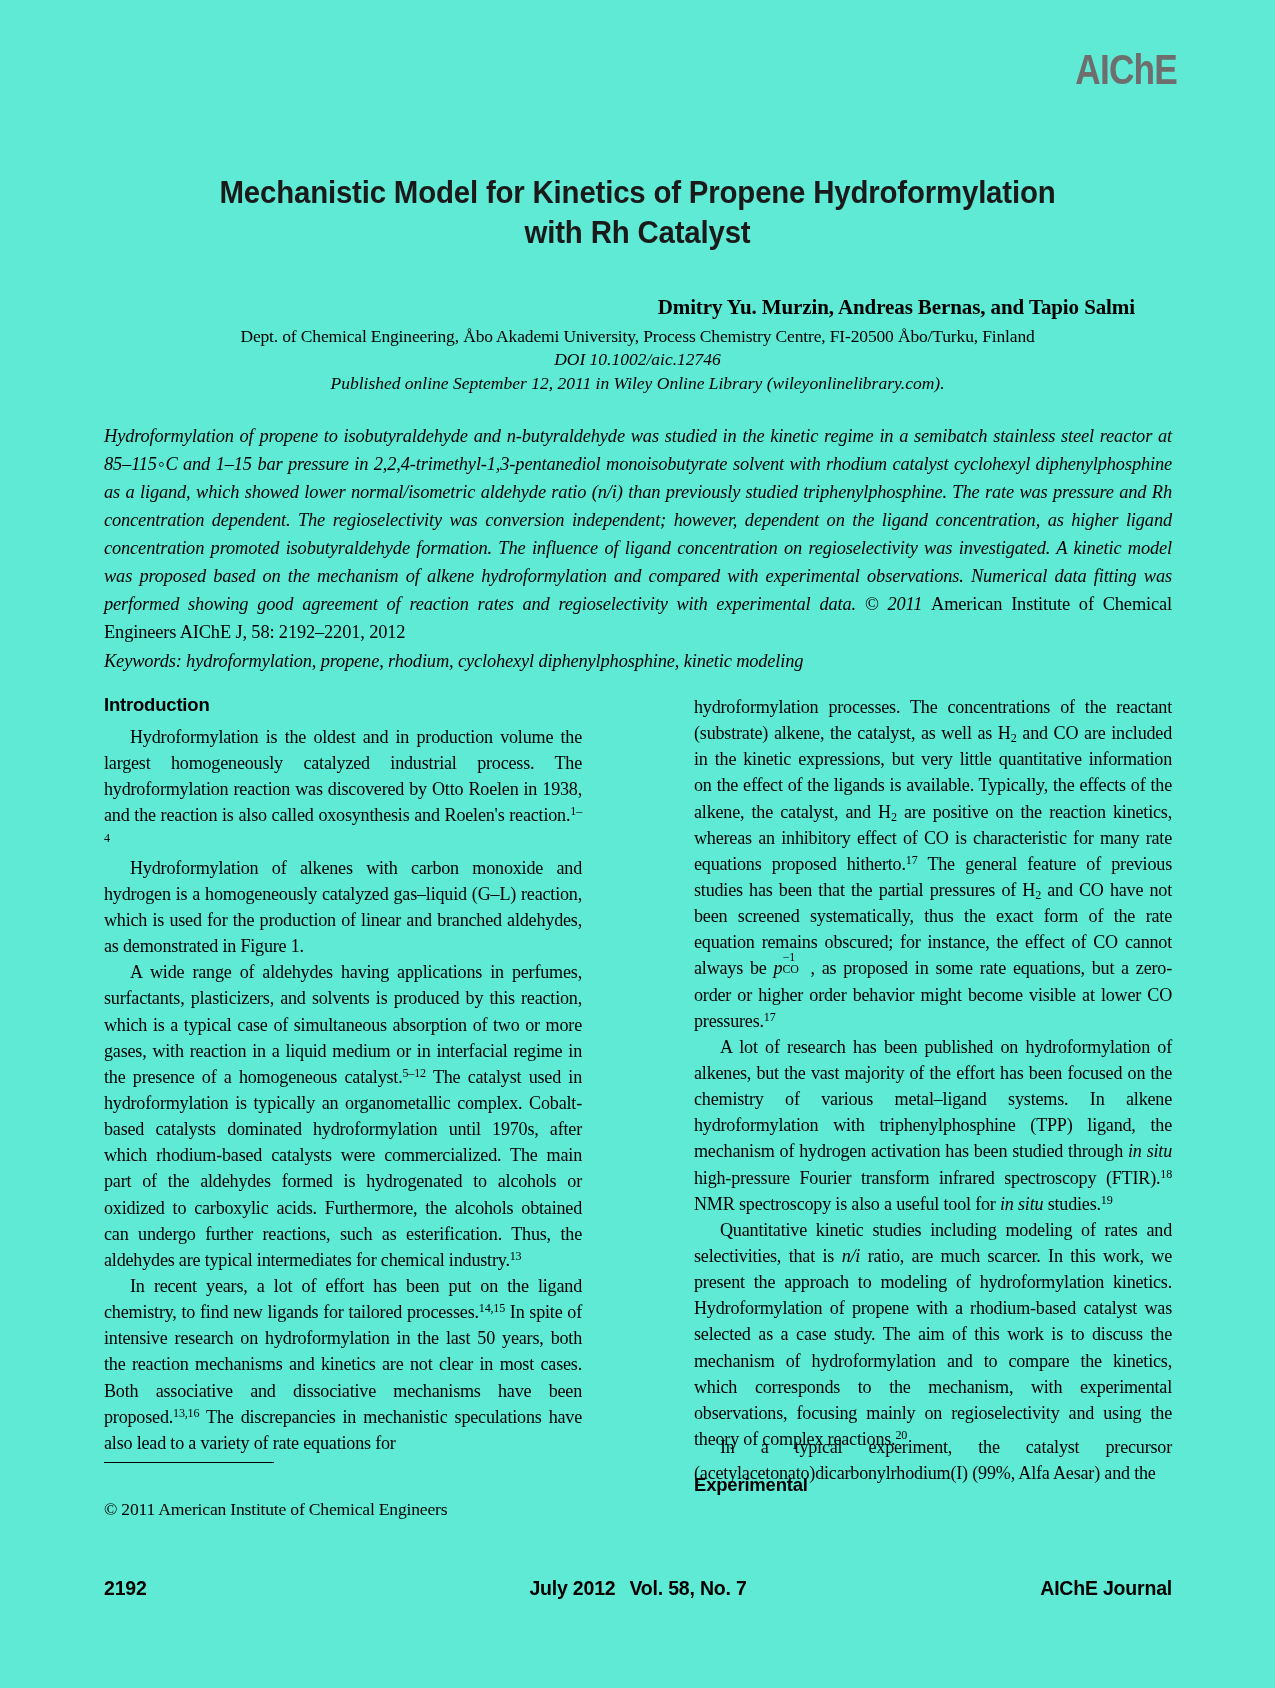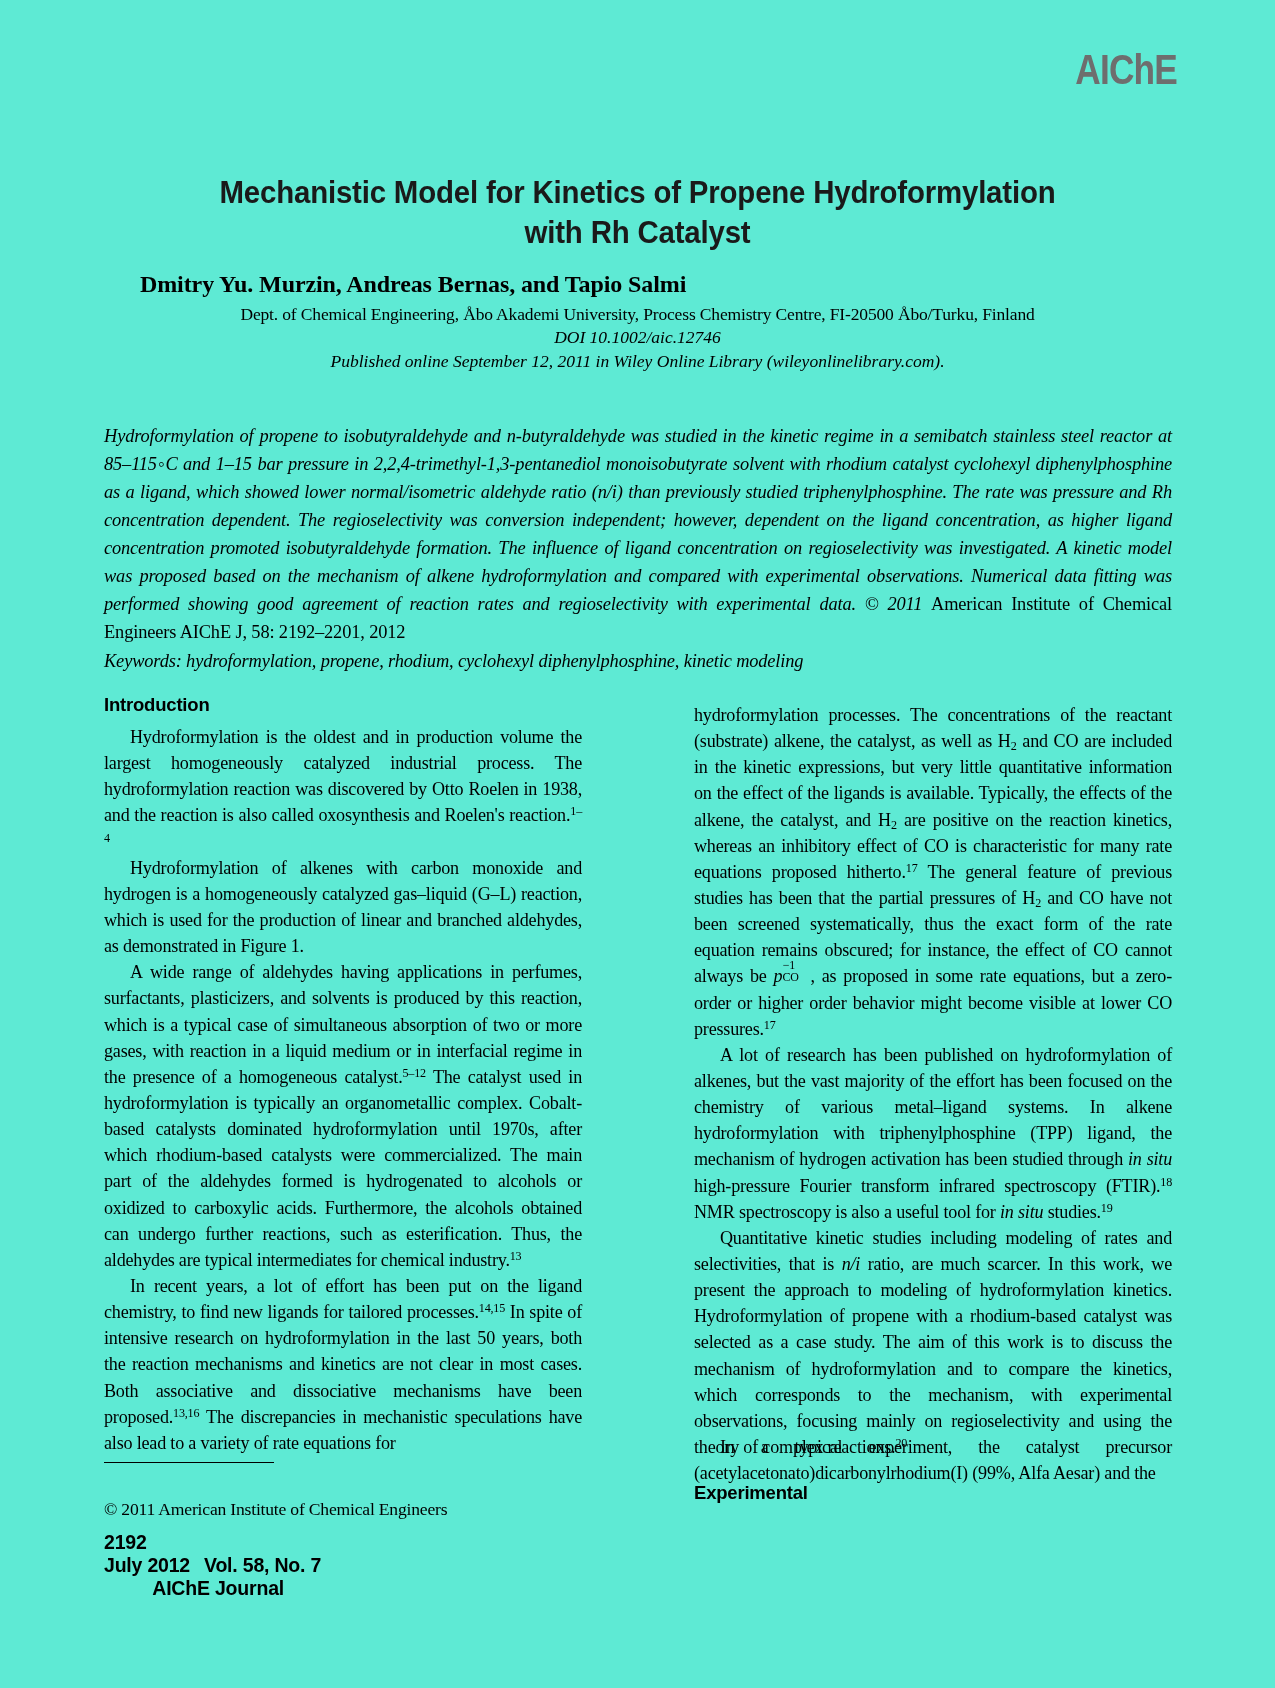--- a/index.html
+++ b/index.html
@@ -56,26 +56,26 @@
     font-weight: bold;
     font-size: 30.5px;
     line-height: 1.32;
     letter-spacing: -0.2px;
     margin: 0;
     color: #1a1a1a;
     transform: scaleX(0.965);
   }
 
   .authors {
-    margin-top: 18px;
+    margin-top: 42px;
     font-family: "Liberation Serif", serif;
     font-weight: bold;
-    font-size: 24px;
+    font-size: 21px;
     letter-spacing: -0.1px;
-    text-align: left;
+    text-align: right;
   }
   .affiliation {
     margin-top: 6px;
     font-family: "Liberation Serif", serif;
     font-size: 17.5px;
     text-align: center;
     letter-spacing: -0.15px;
   }
 
   .doi-block {
@@ -141,21 +141,21 @@
   p.body {
     font-size: 18.1px;
     line-height: 1.445;
     text-align: justify;
     margin: 0;
     text-indent: 26px;
     letter-spacing: -0.2px;
     -webkit-hyphens: none;
     hyphens: none;
   }
-  p.body.noindent { text-indent: 0; margin-top: 8px; }
+  p.body.noindent { text-indent: 0; }
 
   sup {
     font-size: 0.67em;
     line-height: 0;
     vertical-align: 0.52em;
   }
   sub {
     font-size: 0.67em;
     line-height: 0;
     vertical-align: -0.22em;
@@ -232,21 +232,20 @@
     left: 104px;
     right: 103px;
     bottom: 88px;
     display: flex;
     align-items: baseline;
     justify-content: space-between;
     font-family: "Liberation Sans", sans-serif;
     font-weight: bold;
     font-size: 19.5px;
     letter-spacing: -0.2px;
-    flex-direction: column;
   }
   .footer .page-num { width: 180px; text-align: left; }
   .footer .issue { flex: 1; text-align: center; }
   .footer .journal { width: 180px; text-align: right; }
   .footer .issue .gap { display: inline-block; width: 14px; }
 </style>
 </head>
 <body>
 
 <div class="page">

